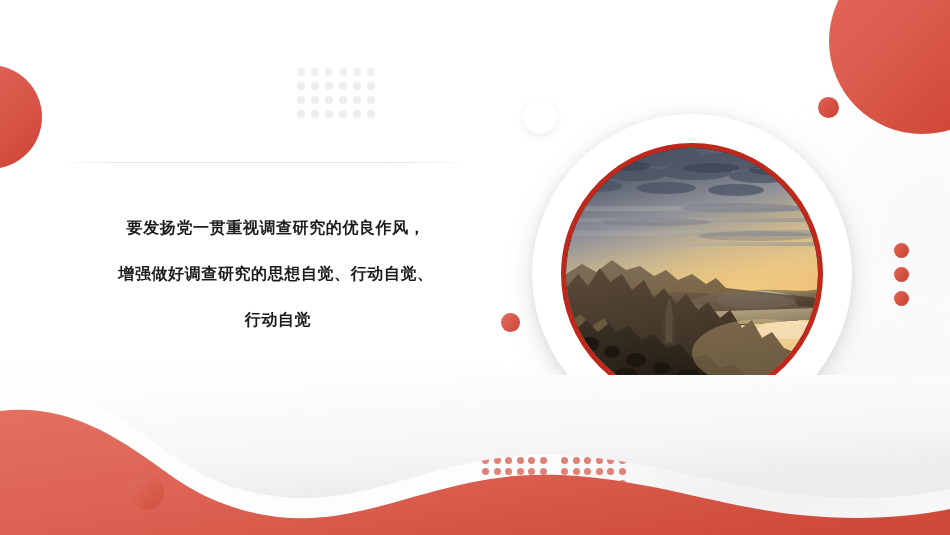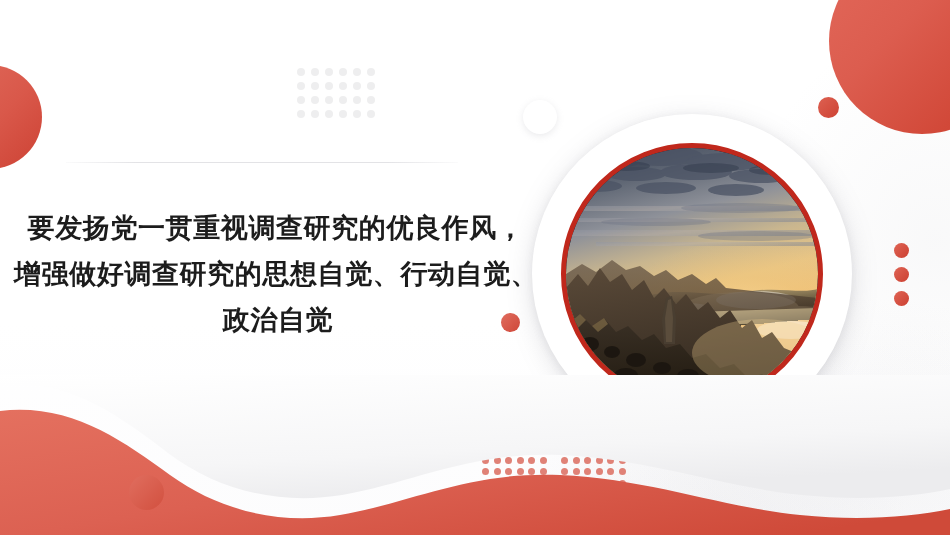--- a/index.html
+++ b/index.html
@@ -143,21 +143,21 @@
   }
 
   
   .headline {
     position: absolute;
     left: 18px;
     top: 205px;
     width: 520px;
     text-align: center;
     color: #1c1c1c;
-    font-size: 27px;
+    font-size: 16px;
     font-weight: bold;
     line-height: 46px;
     letter-spacing: 0.6px;
   }
   .headline .line { display: block; white-space: nowrap; }
   .headline .line.l1 { text-indent: -4px; }
   .headline .line.l2 { text-indent: -4px; }
 
   
   .wave-wrap {
@@ -330,21 +330,21 @@
       <i></i>
       <i></i>
   </div>
 
   <div class="divider-gray"></div>
   <div class="divider-red"></div>
 
   <div class="headline">
     <span class="line l1">要发扬党一贯重视调查研究的优良作风，</span>
     <span class="line l2">增强做好调查研究的思想自觉、行动自觉、</span>
-    <span class="line l3">政治自觉</span>
+    <span class="line l3">行动自觉</span>
   </div>
 
   <div class="accent-white-1"></div>
   <div class="accent-white-2"></div>
 
   <div class="dot-nearphoto"></div>
 
   <div class="photo-frame">
     <div class="photo-ring">
       <div class="photo-inner">

